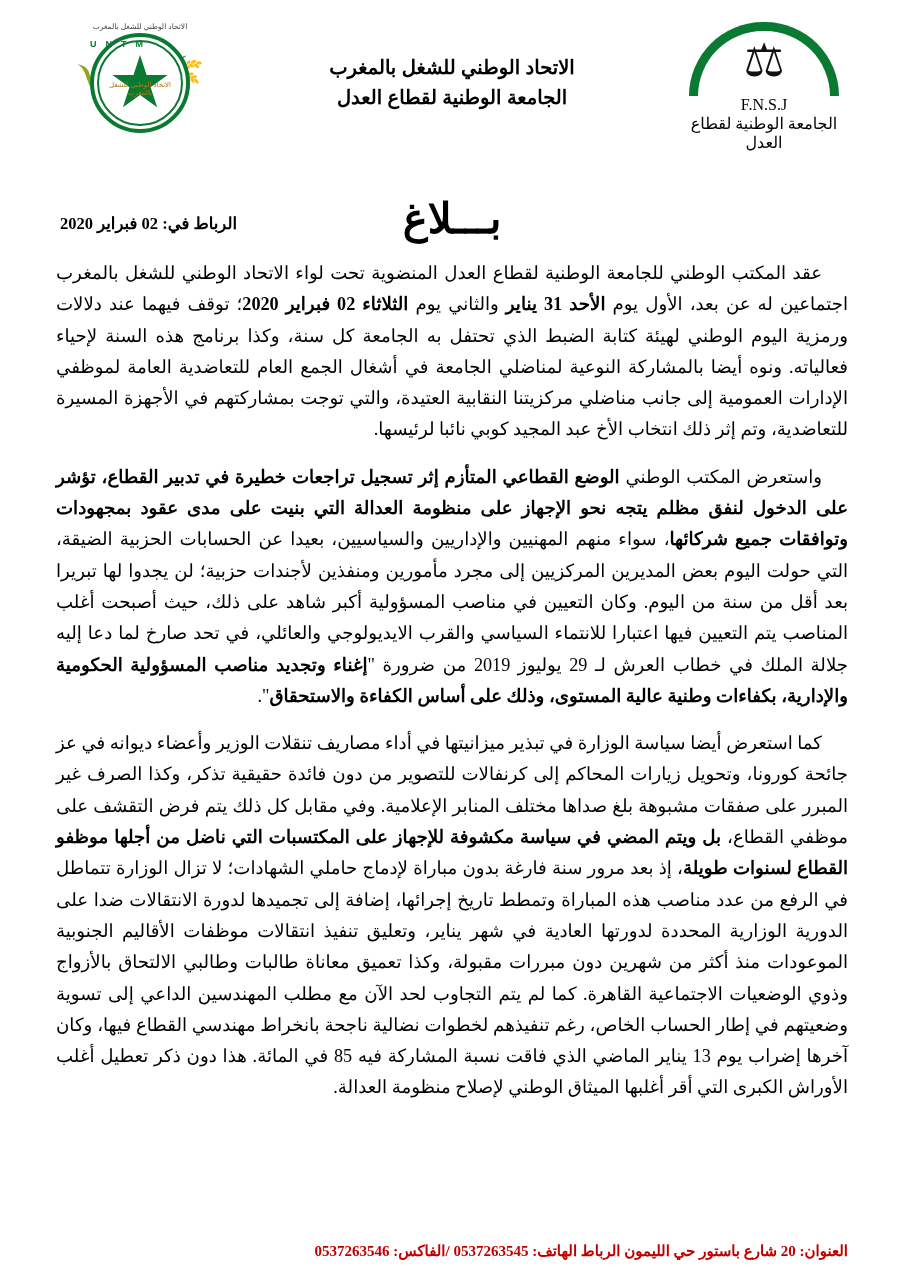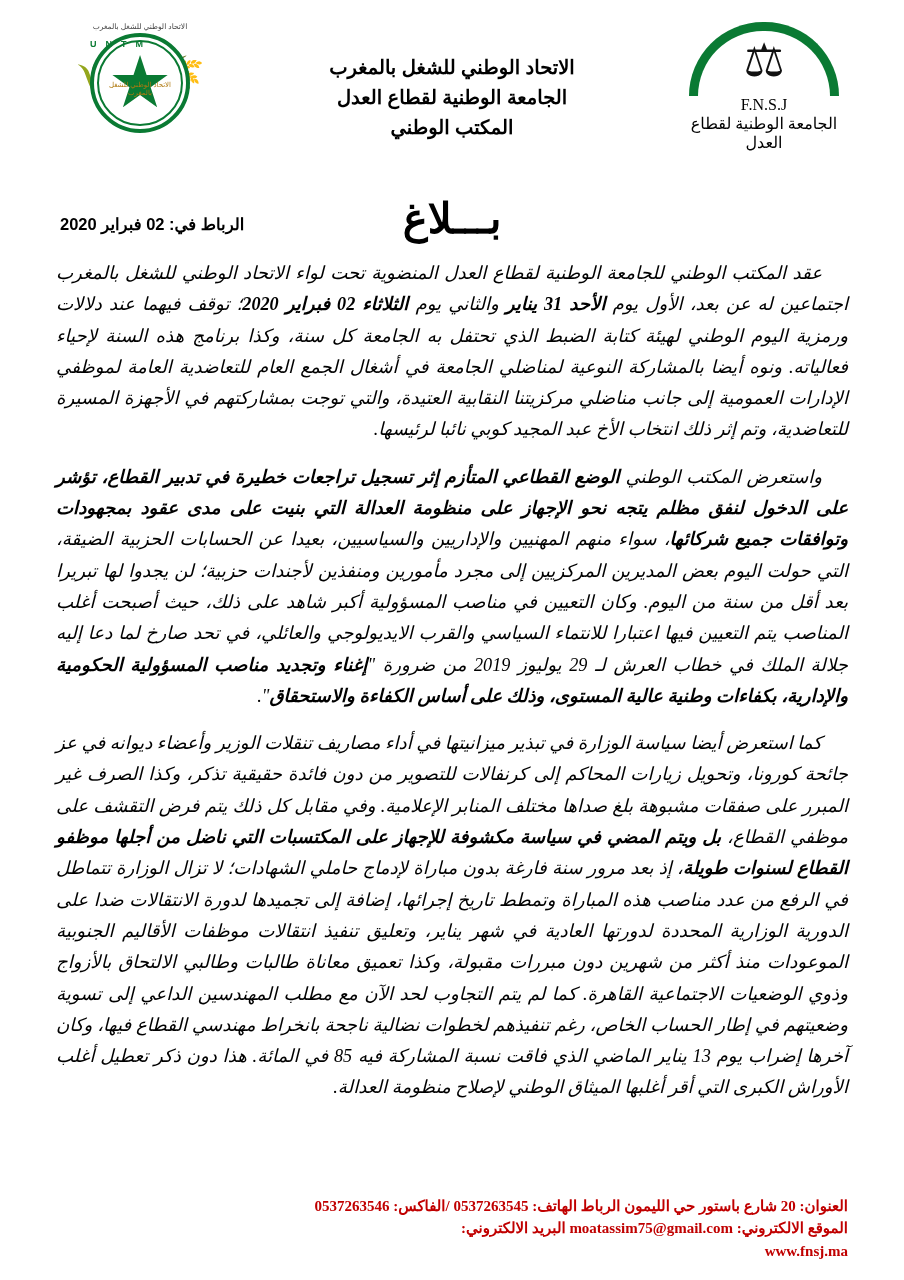--- a/index.html
+++ b/index.html
@@ -169,38 +169,37 @@
     font-size: 42px;
     letter-spacing: 2px;
     text-align: center;
     line-height: 1;
   }
   .date-line {
     position: absolute;
     right: auto;
     left: 4px;
     bottom: 6px;
-    font-family: Liberation Sans, sans-serif;
+    font-family: Liberation Serif, serif;
     font-weight: bold;
     font-size: 16.5px;
   }
 
   
   .body-text {
     margin-top: 18px;
     font-family: "Liberation Serif", serif;
     font-size: 18.2px;
     line-height: 1.72;
     text-align: justify;
     text-justify: inter-word;
   }
   .body-text p {
     margin: 16px 0 2px 0;
     text-indent: 26px;
-    font-style: italic;
   }
   .b { font-weight: bold; }
 
   
   .footer {
     position: absolute;
     left: 56px;
     right: 56px;
     bottom: 18px;
     text-align: right;
@@ -225,21 +224,20 @@
         <div class="scale-wrap">⚖</div>
       </div>
       <div class="fnsj-text">F.N.S.J</div>
       <div class="bar"></div>
       <div class="sub-ar">الجامعة الوطنية لقطاع العدل</div>
     </div>
 
     <div class="header-titles">
       <div>الاتحاد الوطني للشغل بالمغرب</div>
       <div>الجامعة الوطنية لقطاع العدل</div>
-      <div>المكتب الوطني</div>
     </div>
 
     <div class="logo-right">
       <div class="untm-top">الاتحاد الوطني للشغل بالمغرب</div>
       <div class="untm">
         <div class="wheat-l">🌾</div>
         <div class="wheat-r">🌾</div>
         <div class="ring"></div>
         <div class="ring2"></div>
         <div class="starglyph">★</div>
@@ -255,22 +253,15 @@
   </div>
 
   <div class="body-text">
     <p><span>عقد المكتب الوطني للجامعة الوطنية لقطاع العدل المنضوية تحت لواء الاتحاد الوطني للشغل بالمغرب اجتماعين له عن بعد، الأول يوم </span><span class="b">الأحد 31 يناير</span><span> والثاني يوم </span><span class="b">الثلاثاء 02 فبراير 2020</span><span>؛ توقف فيهما عند دلالات ورمزية اليوم الوطني لهيئة كتابة الضبط الذي تحتفل به الجامعة كل سنة، وكذا برنامج هذه السنة لإحياء فعالياته. ونوه أيضا بالمشاركة النوعية لمناضلي الجامعة في أشغال الجمع العام للتعاضدية العامة لموظفي الإدارات العمومية إلى جانب مناضلي مركزيتنا النقابية العتيدة، والتي توجت بمشاركتهم في الأجهزة المسيرة للتعاضدية، وتم إثر ذلك انتخاب الأخ عبد المجيد كوبي نائبا لرئيسها.</span></p>
     <p><span>واستعرض المكتب الوطني </span><span class="b">الوضع القطاعي المتأزم إثر تسجيل تراجعات خطيرة في تدبير القطاع، تؤشر على الدخول لنفق مظلم يتجه نحو الإجهاز على منظومة العدالة التي بنيت على مدى عقود بمجهودات وتوافقات جميع شركائها</span><span>، سواء منهم المهنيين والإداريين والسياسيين، بعيدا عن الحسابات الحزبية الضيقة، التي حولت اليوم بعض المديرين المركزيين إلى مجرد مأمورين ومنفذين لأجندات حزبية؛ لن يجدوا لها تبريرا بعد أقل من سنة من اليوم. وكان التعيين في مناصب المسؤولية أكبر شاهد على ذلك، حيث أصبحت أغلب المناصب يتم التعيين فيها اعتبارا للانتماء السياسي والقرب الايديولوجي والعائلي، في تحد صارخ لما دعا إليه جلالة الملك في خطاب العرش لـ 29 يوليوز 2019 من ضرورة "</span><span class="b">إغناء وتجديد مناصب المسؤولية الحكومية والإدارية، بكفاءات وطنية عالية المستوى، وذلك على أساس الكفاءة والاستحقاق</span><span>".</span></p>
     <p><span>كما استعرض أيضا سياسة الوزارة في تبذير ميزانيتها في أداء مصاريف تنقلات الوزير وأعضاء ديوانه في عز جائحة كورونا، وتحويل زيارات المحاكم إلى كرنفالات للتصوير من دون فائدة حقيقية تذكر، وكذا الصرف غير المبرر على صفقات مشبوهة بلغ صداها مختلف المنابر الإعلامية. وفي مقابل كل ذلك يتم فرض التقشف على موظفي القطاع، </span><span class="b">بل ويتم المضي في سياسة مكشوفة للإجهاز على المكتسبات التي ناضل من أجلها موظفو القطاع لسنوات طويلة</span><span>، إذ بعد مرور سنة فارغة بدون مباراة لإدماج حاملي الشهادات؛ لا تزال الوزارة تتماطل في الرفع من عدد مناصب هذه المباراة وتمطط تاريخ إجرائها، إضافة إلى تجميدها لدورة الانتقالات ضدا على الدورية الوزارية المحددة لدورتها العادية في شهر يناير، وتعليق تنفيذ انتقالات موظفات الأقاليم الجنوبية الموعودات منذ أكثر من شهرين دون مبررات مقبولة، وكذا تعميق معاناة طالبات وطالبي الالتحاق بالأزواج وذوي الوضعيات الاجتماعية القاهرة. كما لم يتم التجاوب لحد الآن مع مطلب المهندسين الداعي إلى تسوية وضعيتهم في إطار الحساب الخاص، رغم تنفيذهم لخطوات نضالية ناجحة بانخراط مهندسي القطاع فيها، وكان آخرها إضراب يوم 13 يناير الماضي الذي فاقت نسبة المشاركة فيه 85 في المائة. هذا دون ذكر تعطيل أغلب الأوراش الكبرى التي أقر أغلبها الميثاق الوطني لإصلاح منظومة العدالة.</span></p>
   </div>
 
   <div class="footer">
     <div class="line">العنوان: 20 شارع باستور حي الليمون الرباط الهاتف: 0537263545 /الفاكس: 0537263546</div>
-    <div class="line">
-      <span>الموقع الالكتروني:</span>
-      <span>moatassim75@gmail.com</span>
-      <span>البريد الالكتروني:</span>
-      <br>
-      <span>www.fnsj.ma</span>
-    </div>
   </div>
 
 </div>
 
 </body></html>

